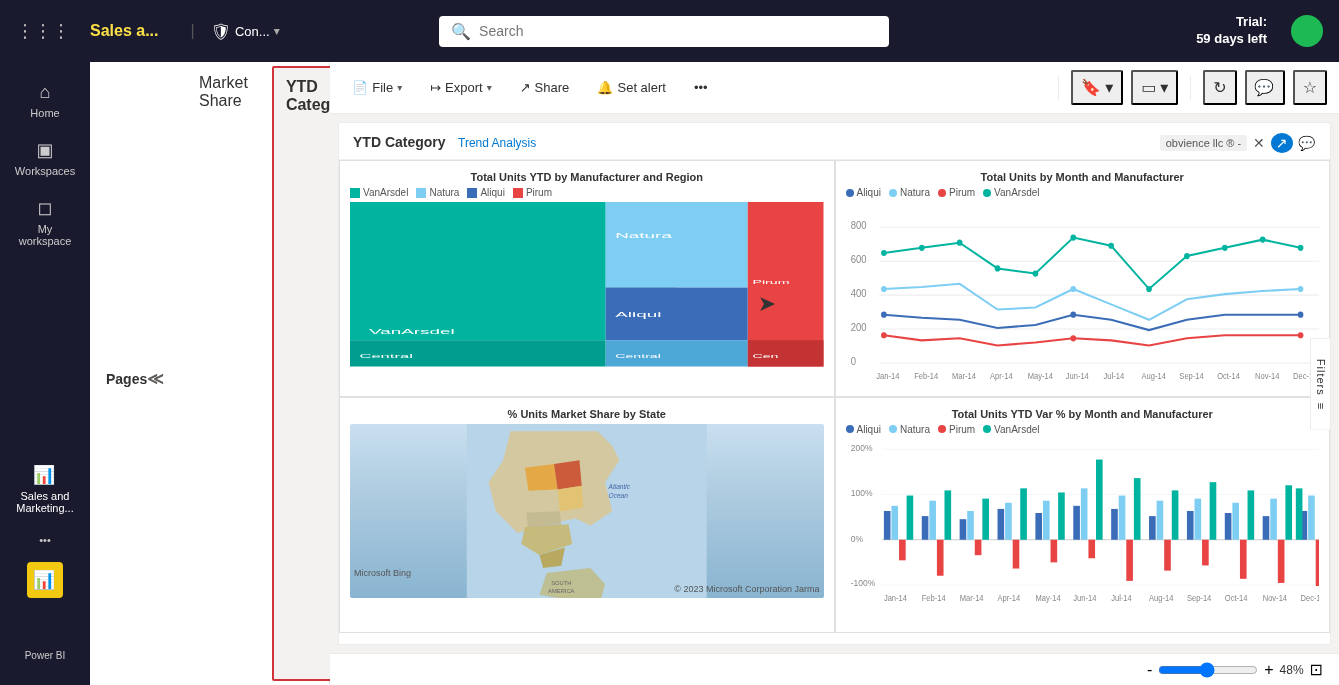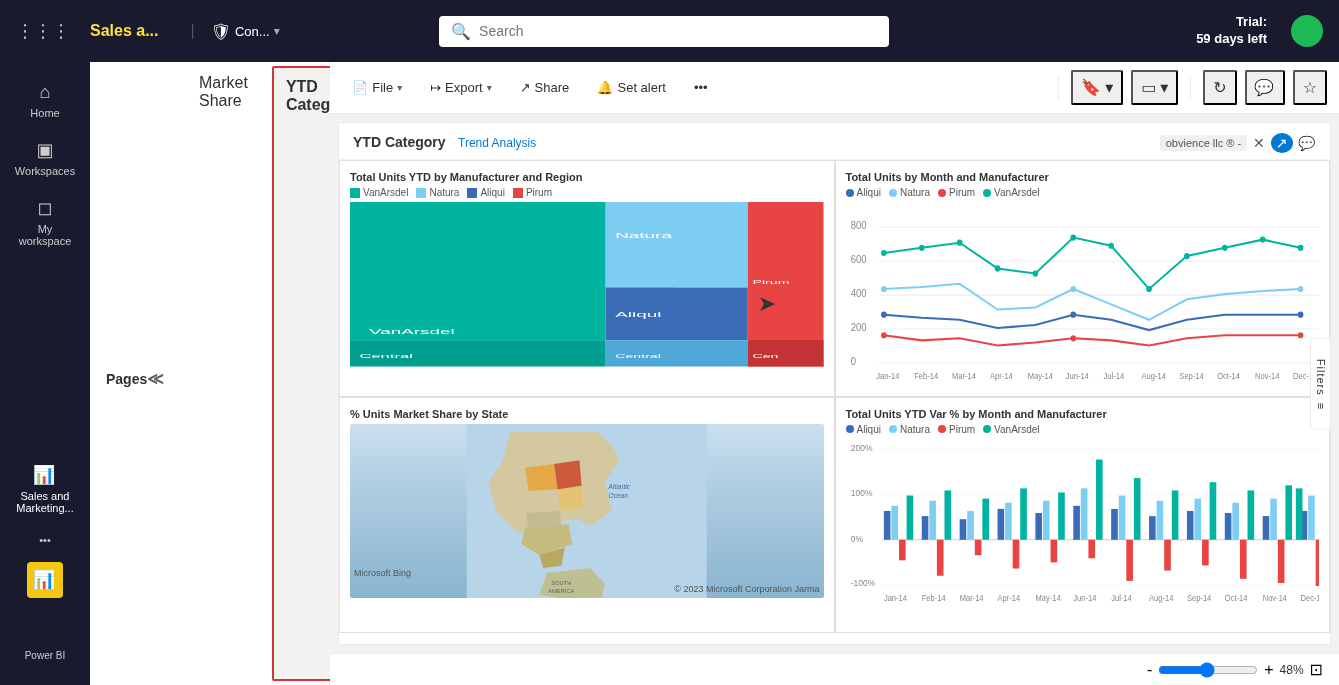--- a/index.html
+++ b/index.html
@@ -91,21 +91,21 @@
     .report-title { font-size: 14px; font-weight: 600; color: #333; }
     .report-subtitle { font-size: 12px; color: #0078d4; margin-left: 8px; }
     .report-header-right { display: flex; align-items: center; gap: 6px; padding-left: 26px; }
     .obvience-badge {
       font-size: 11px; color: #555; background: #f0f0f0; padding: 2px 6px; border-radius: 2px;
     }
     .report-body {
       display: grid; grid-template-columns: 1fr 1fr; grid-template-rows: 1fr 1fr;
       gap: 0; height: calc(100% - 48px);
     }
-    .chart-panel { border: 1px solid #e0e0e0; padding: 10px; position: relative; overflow: hidden; }
+    .chart-panel { border: 1px solid #e0e0e0; padding: 10px; position: relative; overflow: hidden; text-align: center; }
     .chart-title { font-size: 11px; font-weight: 600; color: #333; margin-bottom: 4px; }
     .chart-legend { display: flex; gap: 8px; flex-wrap: wrap; margin-bottom: 4px; }
     .legend-item { display: flex; align-items: center; gap: 3px; font-size: 10px; color: #555; }
     .legend-dot { width: 8px; height: 8px; border-radius: 50%; }
     .legend-sq { width: 10px; height: 10px; }
 
     
     .treemap-container { position: relative; width: 100%; height: calc(100% - 50px); }
 
     

